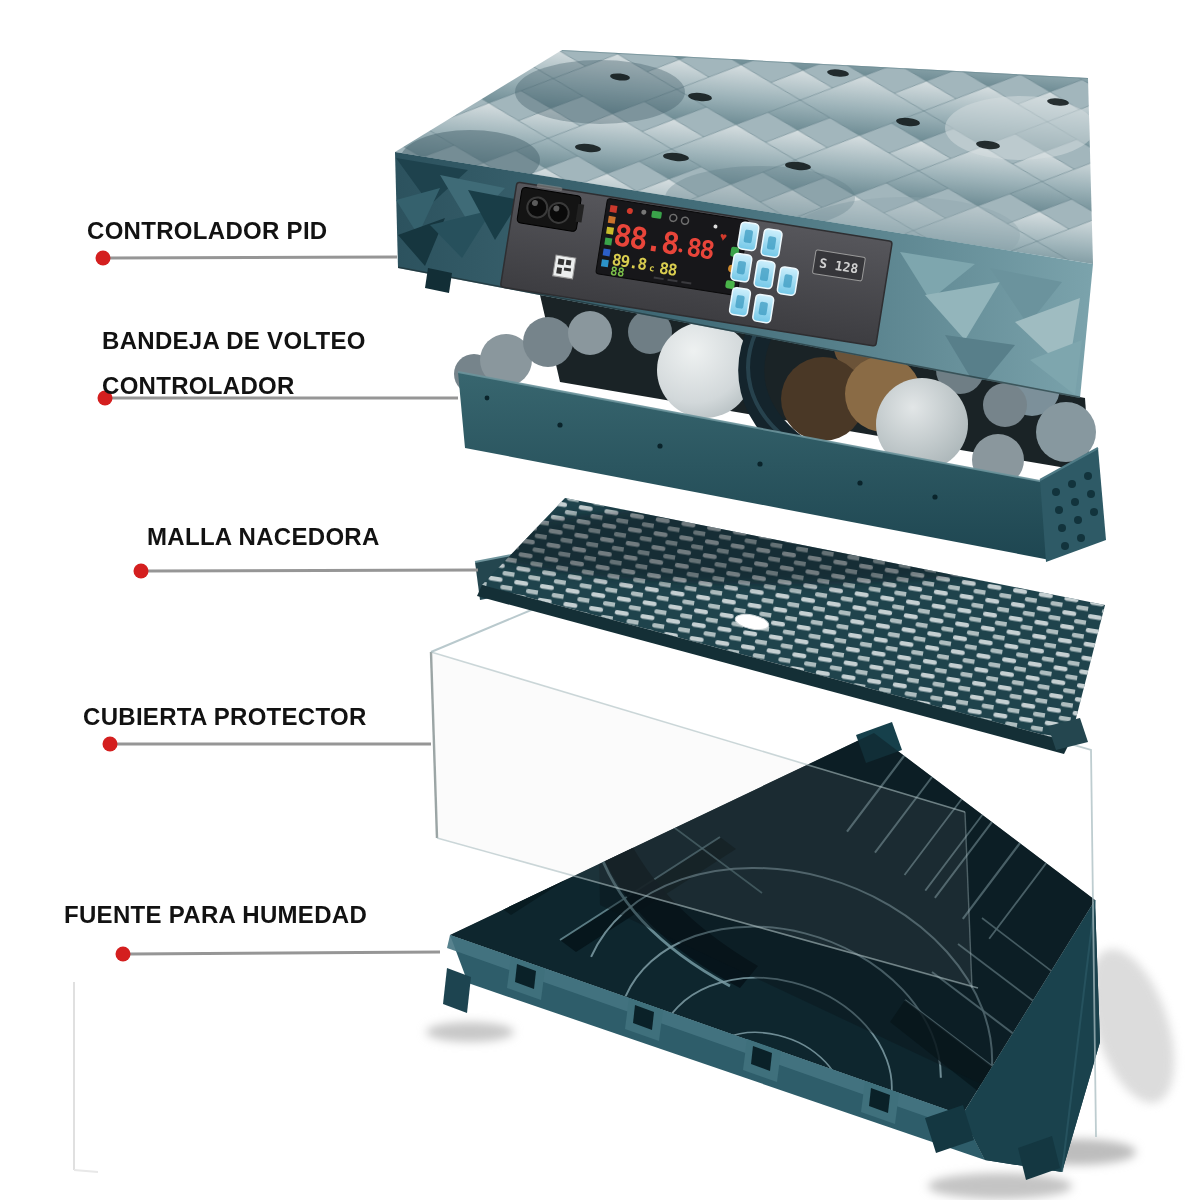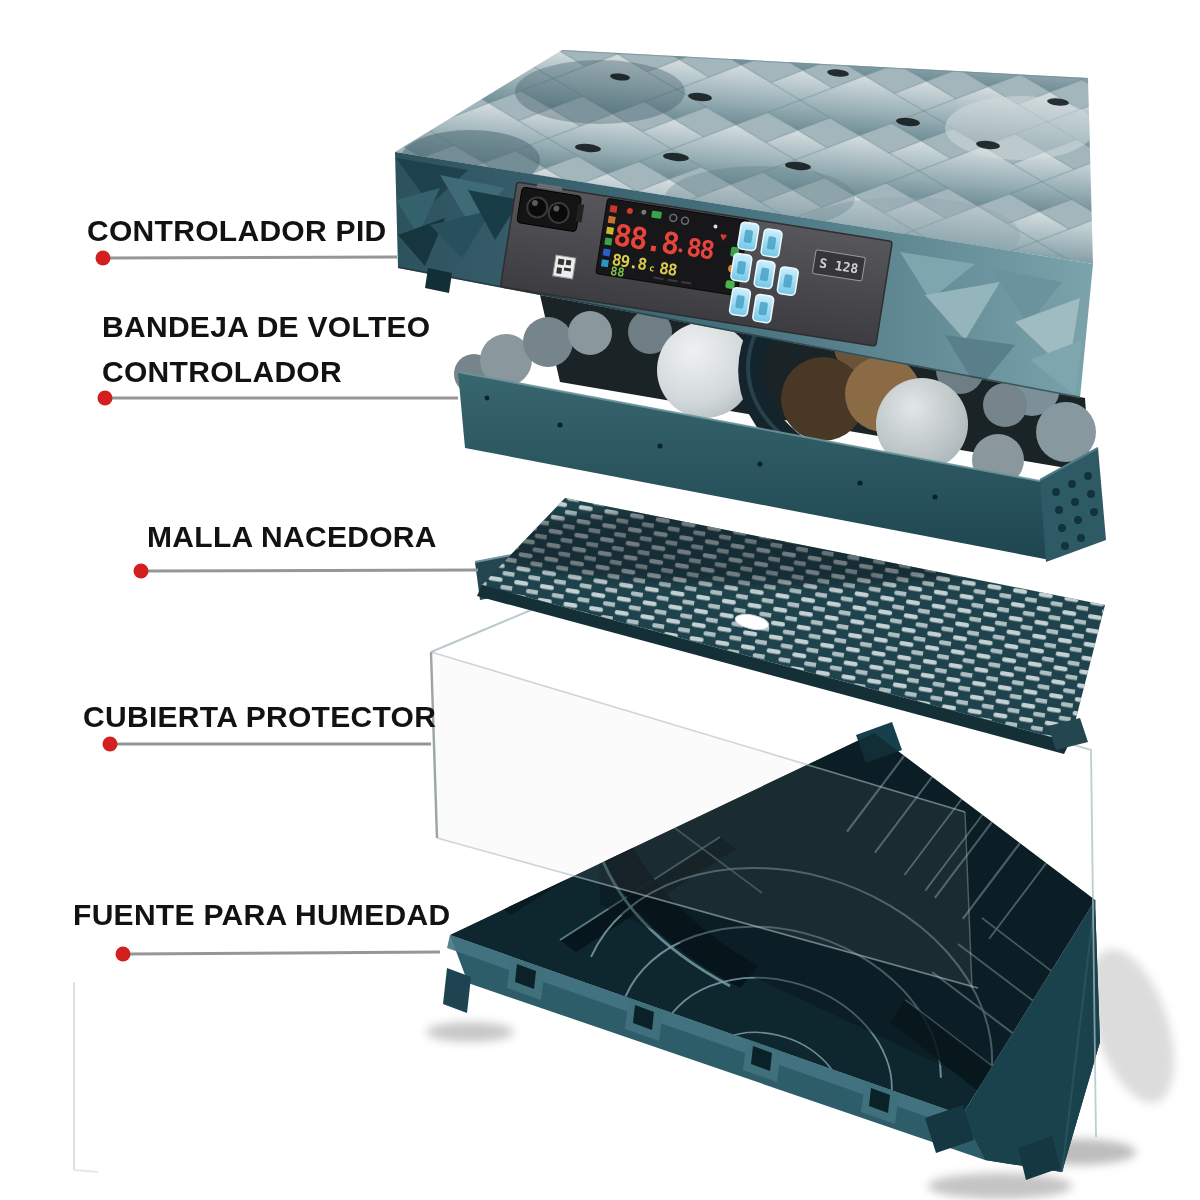--- a/index.html
+++ b/index.html
@@ -1,19 +1,19 @@
 <!DOCTYPE html>
 <html><head>
 <meta charset="utf-8">
 <style>
   html,body{margin:0;padding:0;background:#ffffff;}
   .canvas{position:relative;width:1200px;height:1200px;background:#ffffff;overflow:hidden;
           font-family:"Liberation Sans",sans-serif;}
   .scene{position:absolute;left:0;top:0;width:1200px;height:1200px;}
-  .callout{position:absolute;color:#121212;font-weight:700;font-size:30px;line-height:45px;
+  .callout{position:absolute;color:#121212;font-weight:700;font-size:24px;line-height:45px;
            letter-spacing:.3px;white-space:nowrap;}
   .callout span{display:block;}
   .digit{font-family:"DejaVu Sans Mono",monospace;font-weight:700;}
 </style>
 </head>
 <body>
 
 <div class="canvas">
 
 <svg class="scene" viewBox="0 0 1200 1200">
@@ -380,27 +380,27 @@
     <circle cx="105" cy="398" r="7.5"></circle>
     <circle cx="141" cy="571" r="7.5"></circle>
     <circle cx="110" cy="744" r="7.5"></circle>
     <circle cx="123" cy="954" r="7.5"></circle>
   </g>
 </svg>
 
 <div class="callout" style="left:87px;top:208px">
   <span>CONTROLADOR PID</span>
 </div>
-<div class="callout" style="left:102px;top:304px">
+<div class="callout" style="left:102px;top:318px">
   <span>BANDEJA DE VOLTEO</span>
   <span>CONTROLADOR</span>
 </div>
 <div class="callout" style="left:83px;top:694px">
   <span>CUBIERTA PROTECTOR</span>
 </div>
 <div class="callout" style="left:147px;top:514px">
   <span>MALLA NACEDORA</span>
 </div>
-<div class="callout" style="left:73px;top:892px">
+<div class="callout" style="left:64px;top:892px">
   <span>FUENTE PARA HUMEDAD</span>
 </div>
 
 </div>
 
 </body></html>

